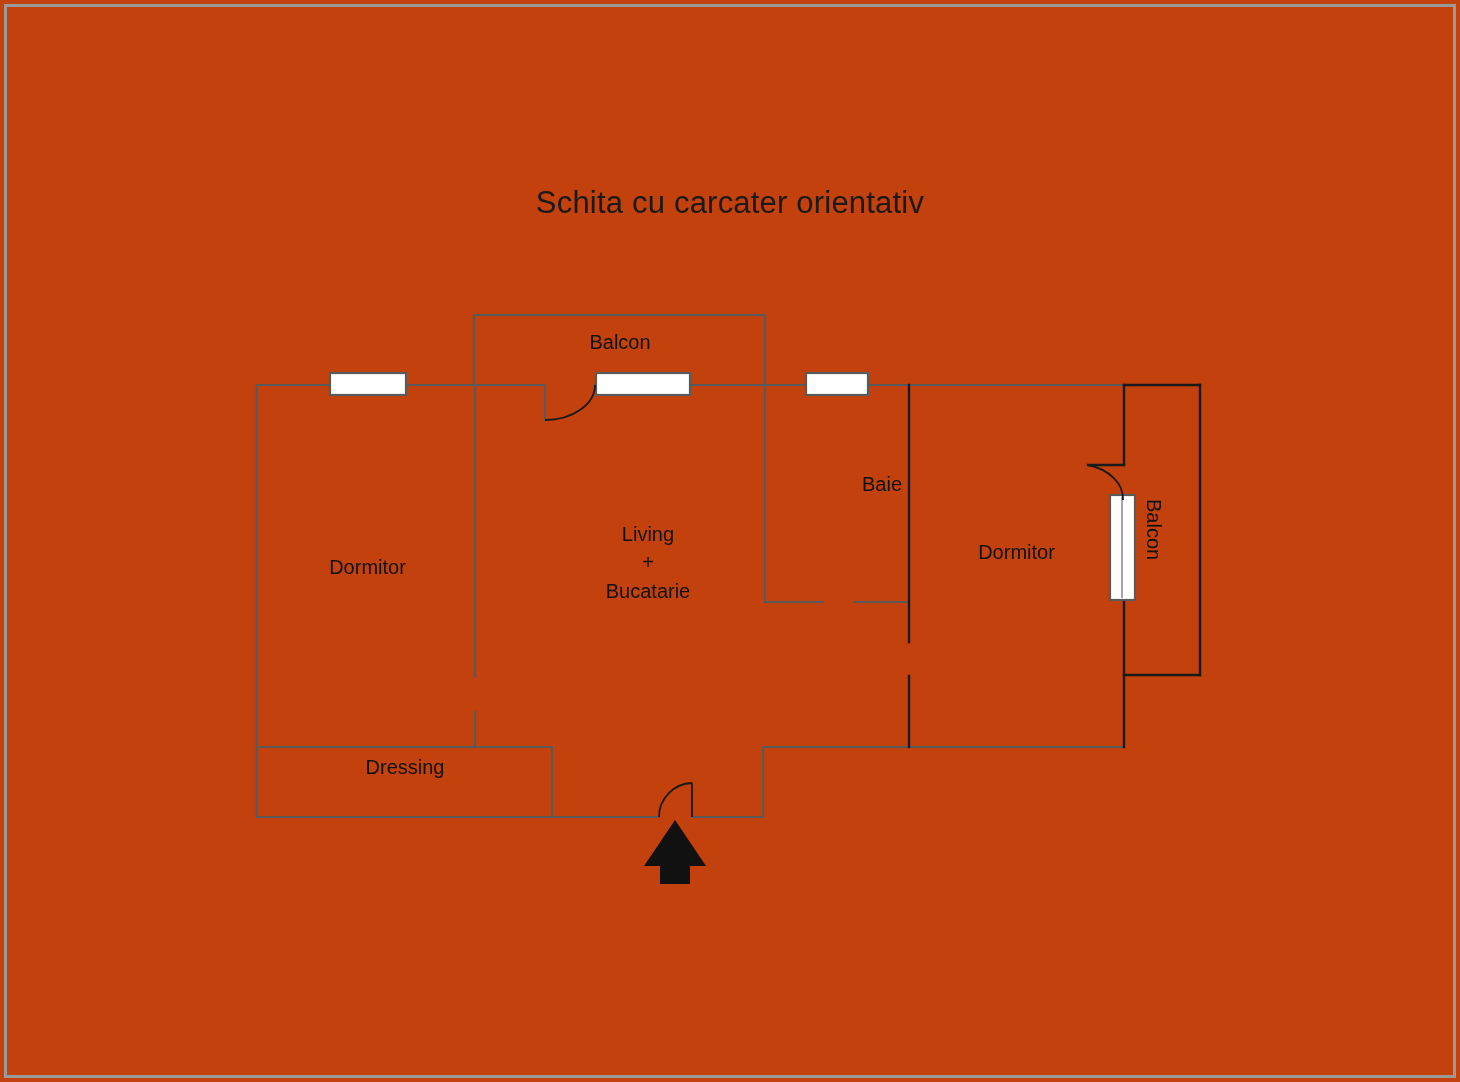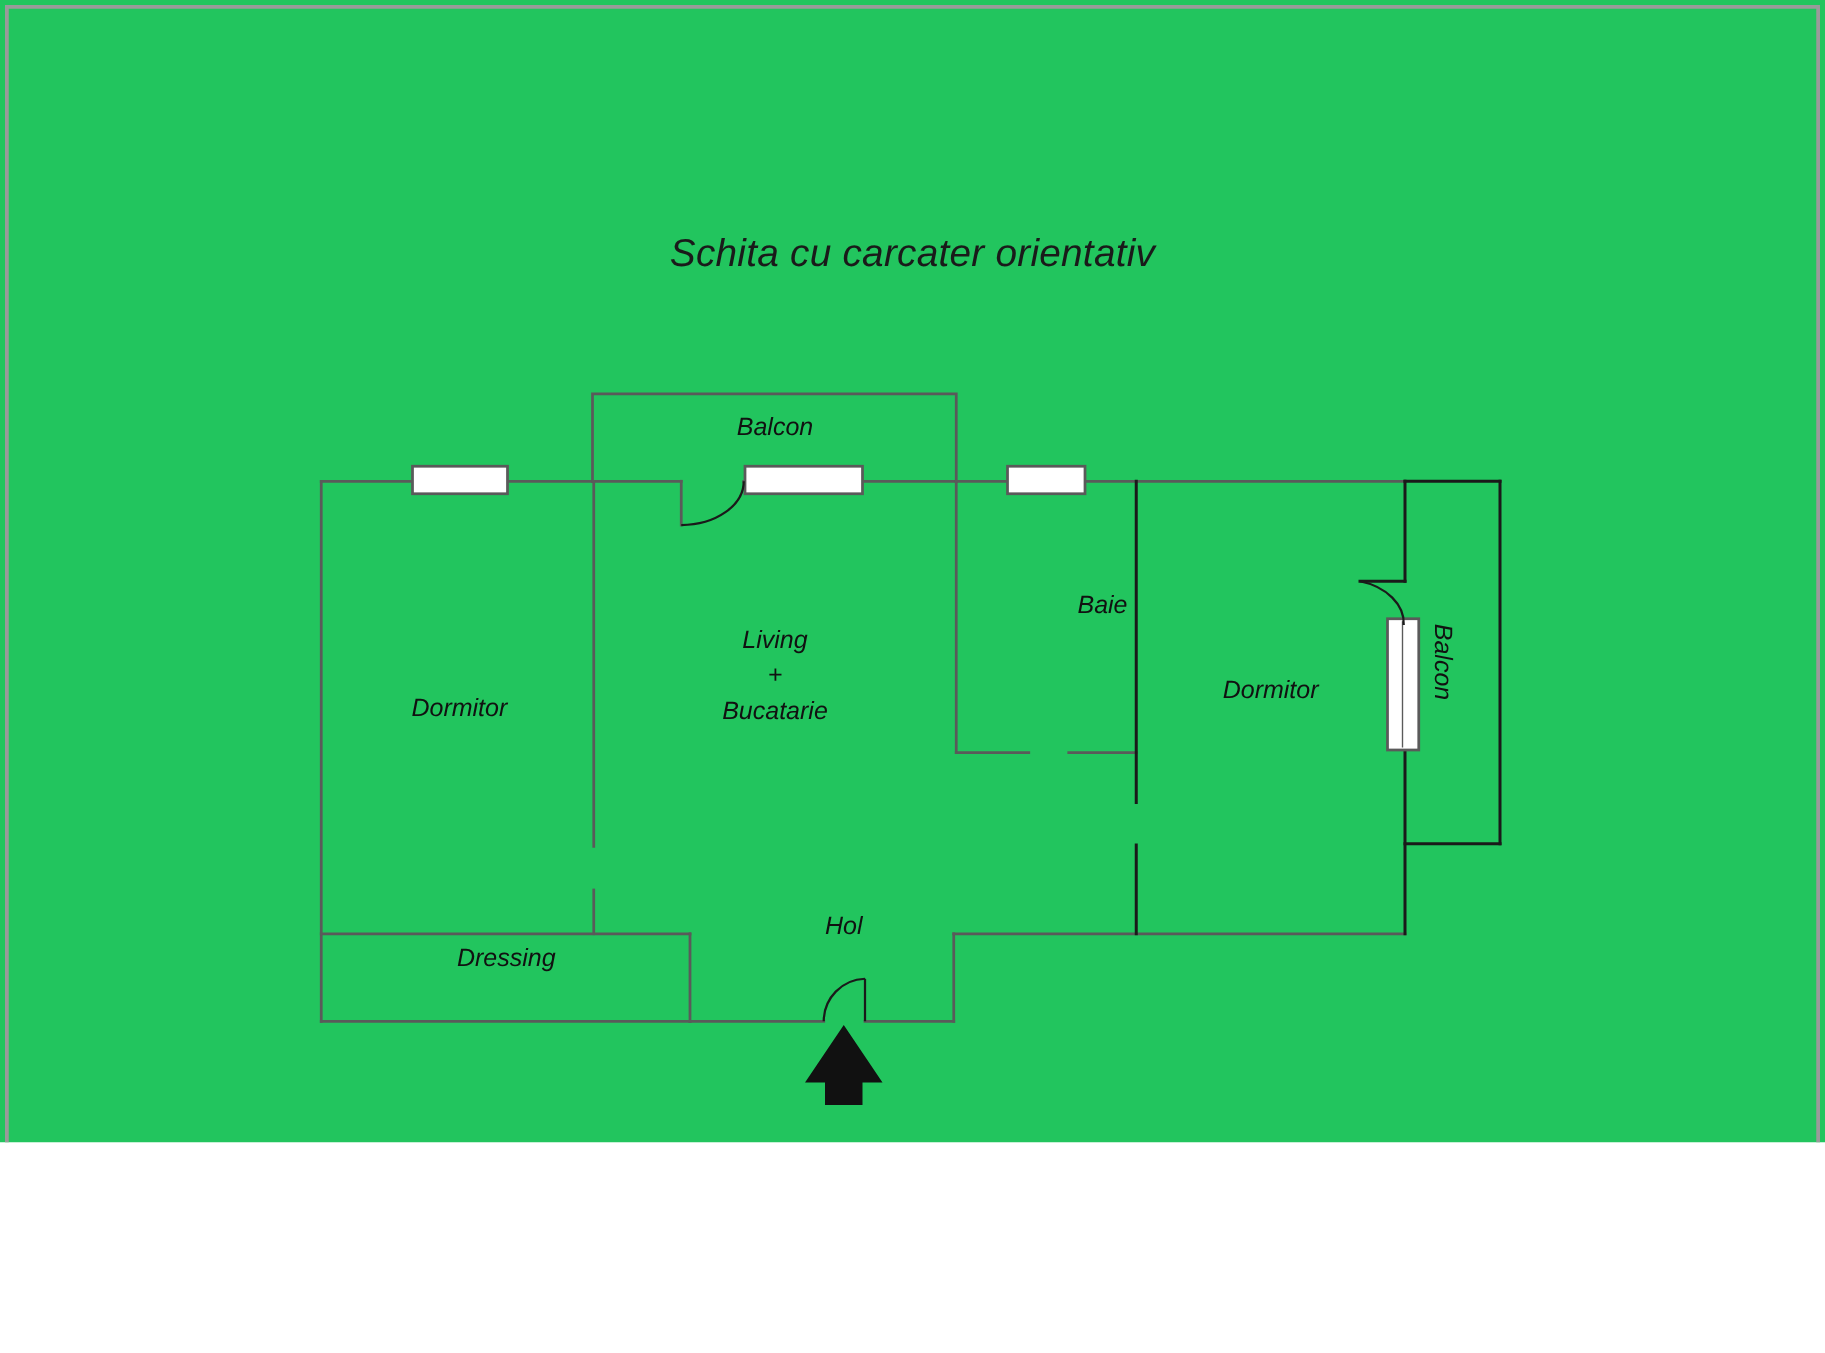--- a/index.html
+++ b/index.html
@@ -5,25 +5,24 @@
 <style>
   html, body {
     margin: 0;
     padding: 0;
     background: #ffffff;
     font-family: "Liberation Sans", sans-serif;
   }
   #page {
     position: relative;
     width: 1460px;
-    height: 914px;
-    background: #22c55e;
+    height: 1082px;
+    background: #c2410c;
     box-sizing: border-box;
     overflow: hidden;
-    font-style: italic;
   }
   #page-border {
     position: absolute;
     left: 4px;
     top: 4px;
     width: 1452px;
     height: 1074px;
     border: 3px solid #9a9a9a;
     box-sizing: border-box;
   }
@@ -52,21 +51,21 @@
     text-align: center;
     white-space: pre;
     pointer-events: none;
   }
   .room-label.vertical {
     writing-mode: vertical-rl;
     text-orientation: mixed;
     white-space: nowrap;
   }
   #lbl-balcon-top   { left: 474px;  top: 328px; width: 292px; }
-  #lbl-living       { left: 474px;  top: 498px; width: 292px; }
+  #lbl-living       { left: 474px;  top: 520px; width: 292px; padding-left: 28px; }
   #lbl-dormitor-l   { left: 240px;  top: 553px; width: 255px; }
   #lbl-baie         { left: 766px;  top: 470px; width: 144px; margin-left: 44px; }
   #lbl-dormitor-r   { left: 909px;  top: 538px; width: 215px; }
   #lbl-balcon-right { left: 1140px; top: 455px; height: 150px; }
   #lbl-dressing     { left: 258px;  top: 753px; width: 294px; }
   #lbl-hol          { left: 598px;  top: 727px; width: 154px; }
 </style>
 </head>
 <body>
 
@@ -153,15 +152,14 @@
   <div class="room-label" id="lbl-dormitor-l">Dormitor</div>
 
   <div class="room-label" id="lbl-baie">Baie</div>
 
   <div class="room-label" id="lbl-dormitor-r">Dormitor</div>
 
   <div class="room-label vertical" id="lbl-balcon-right">Balcon</div>
 
   <div class="room-label" id="lbl-dressing">Dressing</div>
 
-  <div class="room-label" id="lbl-hol">Hol</div>
 
 </div>
 
 </body></html>

